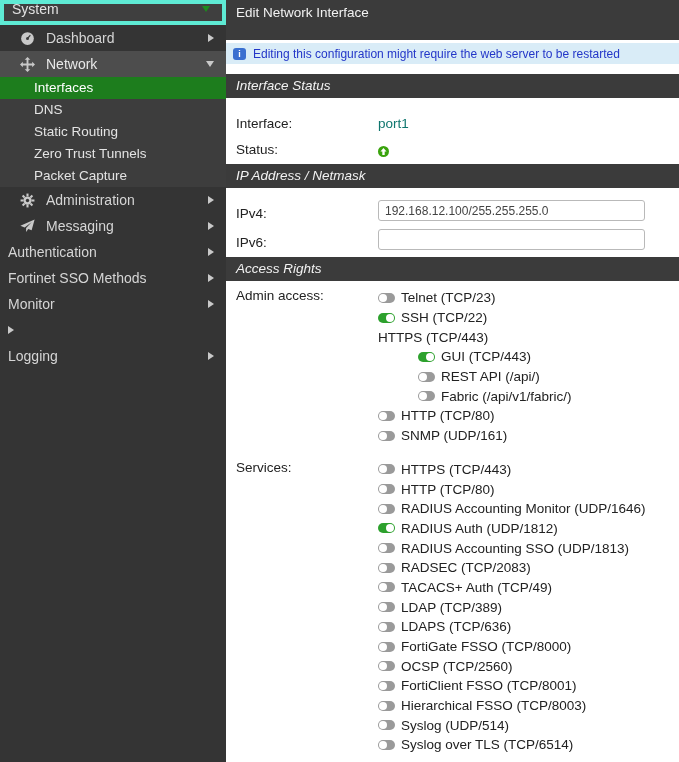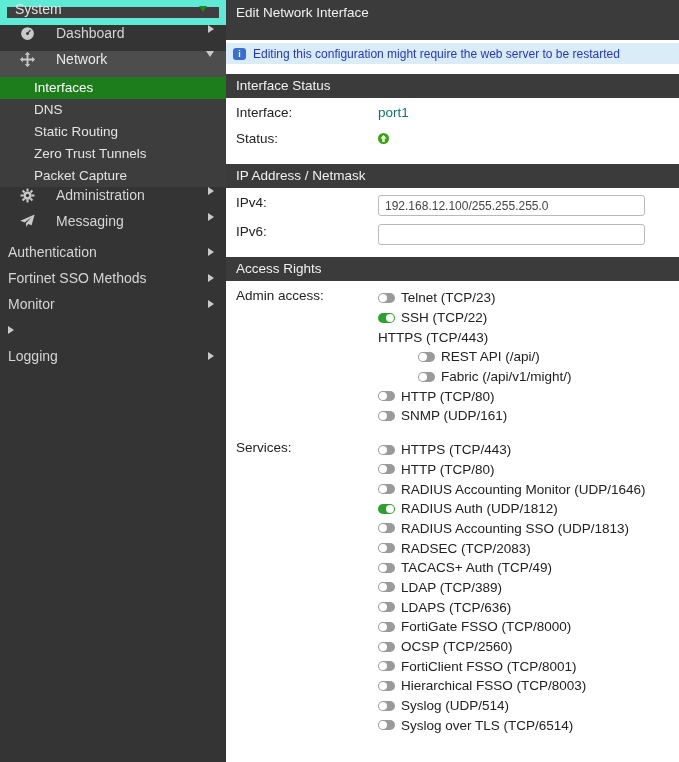--- a/index.html
+++ b/index.html
@@ -1,24 +1,24 @@
 <!DOCTYPE html>
 <html><head>
 <meta charset="utf-8">
 <style>
   * { margin:0; padding:0; box-sizing:border-box; }
   html,body { width:679px; height:762px; overflow:hidden; }
   body { font-family:"Liberation Sans","DejaVu Sans",sans-serif; background:#fff; position:relative; }
 
   
   .sidebar { position:absolute; left:0; top:0; width:226px; height:762px; background:#343434; }
-  .sys-header { height:25px; background:#3f3f3f; border:7px solid #5eead4;
+  .sys-header { height:25px; background:#3f3f3f; border:4px solid #5eead4;
     display:flex; align-items:center; justify-content:space-between;
     padding:0 12px 8px 8px; color:#e2e2e2; font-size:14px; cursor:pointer;gap:32px; }
-  .nav-row { height:26px; display:flex; gap:20px;
+  .nav-row { height:26px; display:flex; align-items:center; gap:10px;
     padding:0 12px 0 19px; color:#d5d5d5; font-size:14px; cursor:pointer; }
   .nav-row.active { background:#4d4d4d; color:#e8e8e8; }
   .nav-icon { width:17px; height:16px; display:flex; align-items:center; justify-content:center; flex:0 0 auto; }
   .nav-label { flex:1; }
   .chev-right { width:0; height:0; border-left:6px solid #c9c9c9;
     border-top:4px solid transparent; border-bottom:4px solid transparent; }
   .chev-down { width:0; height:0; border-top:6px solid #c9c9c9;
     border-left:4px solid transparent; border-right:4px solid transparent; }
   .chev-down.green { border-top-color:#1e8a1e; }
   .submenu { background:#3d3d3d; }
@@ -31,23 +31,23 @@
   
   .main { position:absolute; left:226px; top:0; width:453px; height:762px; background:#fff; }
   .page-title { height:40px; line-height:26px; background:#3b3b3b; color:#f2f2f2;
     padding:0 10px; font-size:13.5px; margin-bottom:3px; }
   .notice { height:21px; background:#d9ecf7; display:flex; align-items:center;
     gap:7px; padding:0 7px; margin-bottom:10px; }
   .info-icon { width:13px; height:12px; border-radius:3px; background:#3a6fd0; color:#fff;
     font-size:9px; font-weight:bold; display:flex; align-items:center; justify-content:center; flex:0 0 auto; }
   .notice-text { font-size:12px; color:#2336c8; }
   .section-bar { height:24px; line-height:24px; background:#3b3b3b; color:#f2f2f2;
-    padding:0 10px; font-size:13.5px; }
+    padding:0 10px; font-size:13.5px;font-style:italic; }
   .section-body { padding:7px 0 7px; background:#fff; }
-  .field { display:flex; align-items:flex-start; min-height:26px; }
+  .field { display:flex; align-items:flex-end; min-height:26px; }
   .field.top { align-items:flex-start; }
   .flabel { flex:0 0 152px; padding-left:10px; font-size:13.5px; color:#222; }
   .fvalue { font-size:13.5px; color:#0f766e; }
   .txt-input { width:267px; height:21px; border:1px solid #b9b9b9; border-radius:3px;
     padding:0 6px; font-size:12px; color:#444; font-family:"Liberation Sans",sans-serif; outline:none; }
   .ip-row { margin-bottom:3px; }
 
   .toggle-list { display:flex; flex-direction:column; }
   .trow { display:flex; align-items:center; height:19.7px; font-size:13.5px; color:#222; }
   .trow.indent { margin-left:40px; }
@@ -224,29 +224,33 @@
           <div class="trow">
             <span class="toggle on"></span>
             <span>SSH (TCP/22)</span>
           </div>
 
           <div class="trow">
 
             <span>HTTPS (TCP/443)</span>
           </div>
 
-
           <div class="trow indent">
+            <span class="toggle on"></span>
+            <span>GUI (TCP/443)</span>
+          </div>
+
+          <div class="trow indent">
             <span class="toggle off"></span>
             <span>REST API (/api/)</span>
           </div>
 
           <div class="trow indent">
             <span class="toggle off"></span>
-            <span>Fabric (/api/v1/might/)</span>
+            <span>Fabric (/api/v1/fabric/)</span>
           </div>
 
           <div class="trow">
             <span class="toggle off"></span>
             <span>HTTP (TCP/80)</span>
           </div>
 
           <div class="trow">
             <span class="toggle off"></span>
             <span>SNMP (UDP/161)</span>

